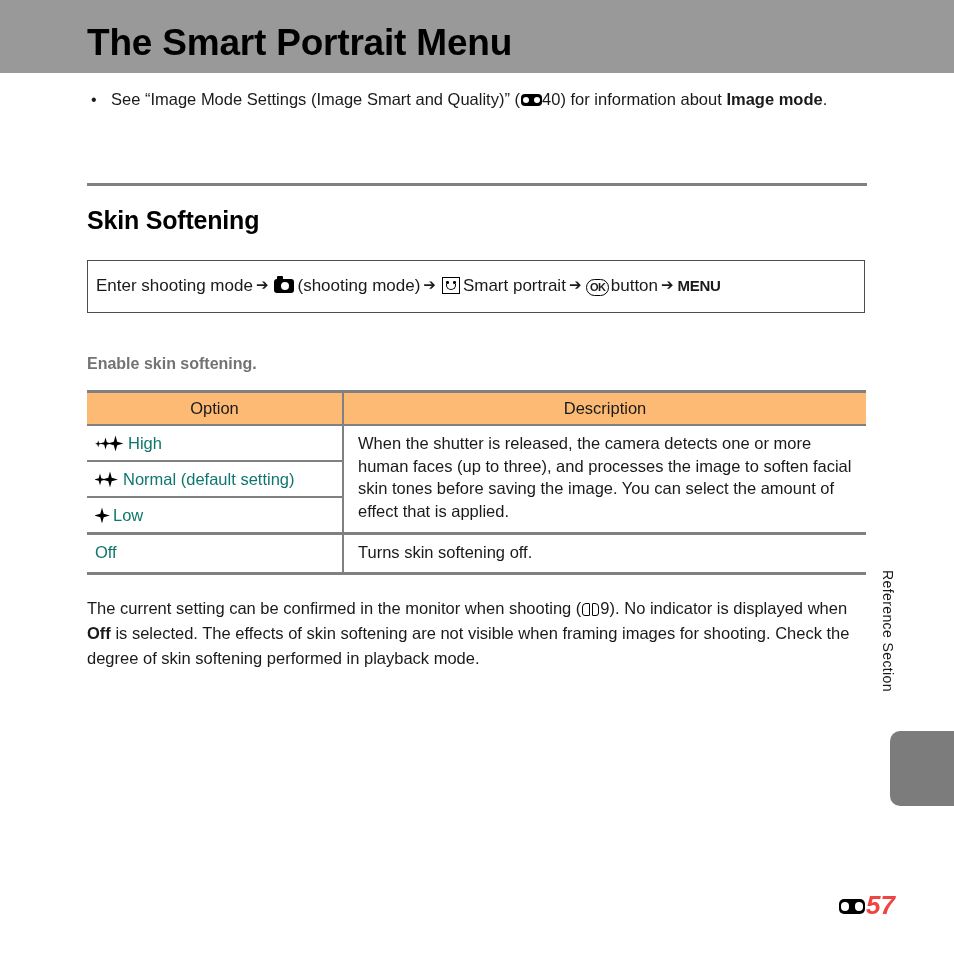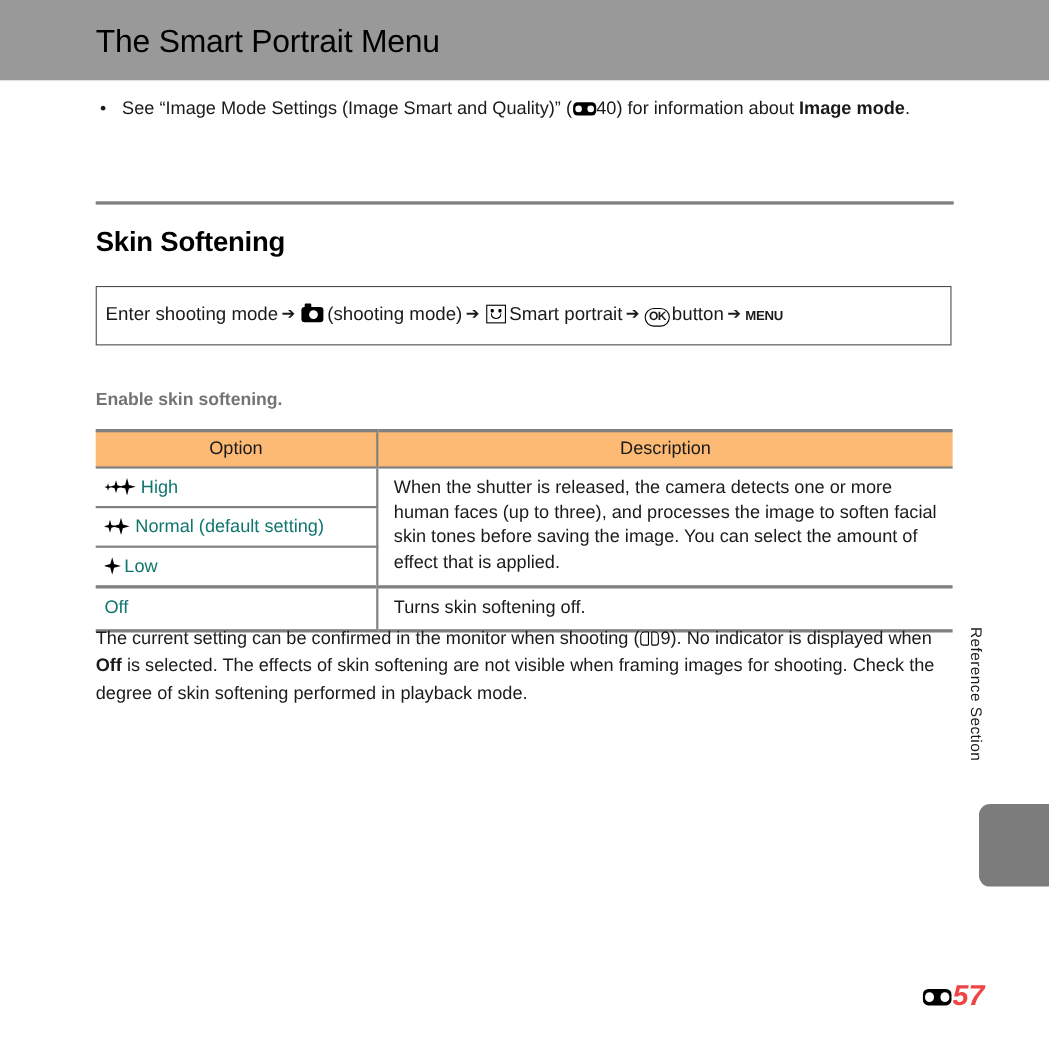--- a/index.html
+++ b/index.html
@@ -23,22 +23,22 @@
     left: 0;
     top: 0;
     width: 954px;
     height: 73px;
     background: #999999;
   }
   .header-title {
     position: absolute;
     left: 87px;
     top: 22px;
-    font-size: 29px;
-    font-weight: normal;
+    font-size: 37px;
+    font-weight: bold;
     letter-spacing: -0.2px;
     color: #000000;
     white-space: nowrap;
   }
 
   
   .content {
     position: absolute;
     left: 0;
     top: 73px;
@@ -188,21 +188,21 @@
     line-height: 15px;
     letter-spacing: -0.6px;
     vertical-align: 0px;
     margin: 0 2px;
     font-family: "Liberation Sans", sans-serif;
   }
 
   
   .icon-menu {
     display: inline-block;
-    font-size: 12px;
+    font-size: 15px;
     font-weight: bold;
     letter-spacing: -0.3px;
     font-family: "Liberation Sans", sans-serif;
     vertical-align: 0;
     margin: 0 1px;
   }
 
   
   .icon-ref {
     display: inline-block;
@@ -313,21 +313,21 @@
     padding: 6px 10px 8px 14px;
     border-left: 2px solid #808080;
     border-bottom: 2px solid #808080;
   }
   .opt-table td.desc-cell.last-desc { border-bottom: 3px solid #808080; margin-top: 15px; }
 
   
   .closing-para {
     position: absolute;
     left: 87px;
-    top: 495px;
+    top: 523px;
     width: 772px;
     font-size: 16.5px;
     line-height: 25px;
     color: #1a1a1a;
   }
 
   
   .side-label {
     position: absolute;
     left: 896px;

